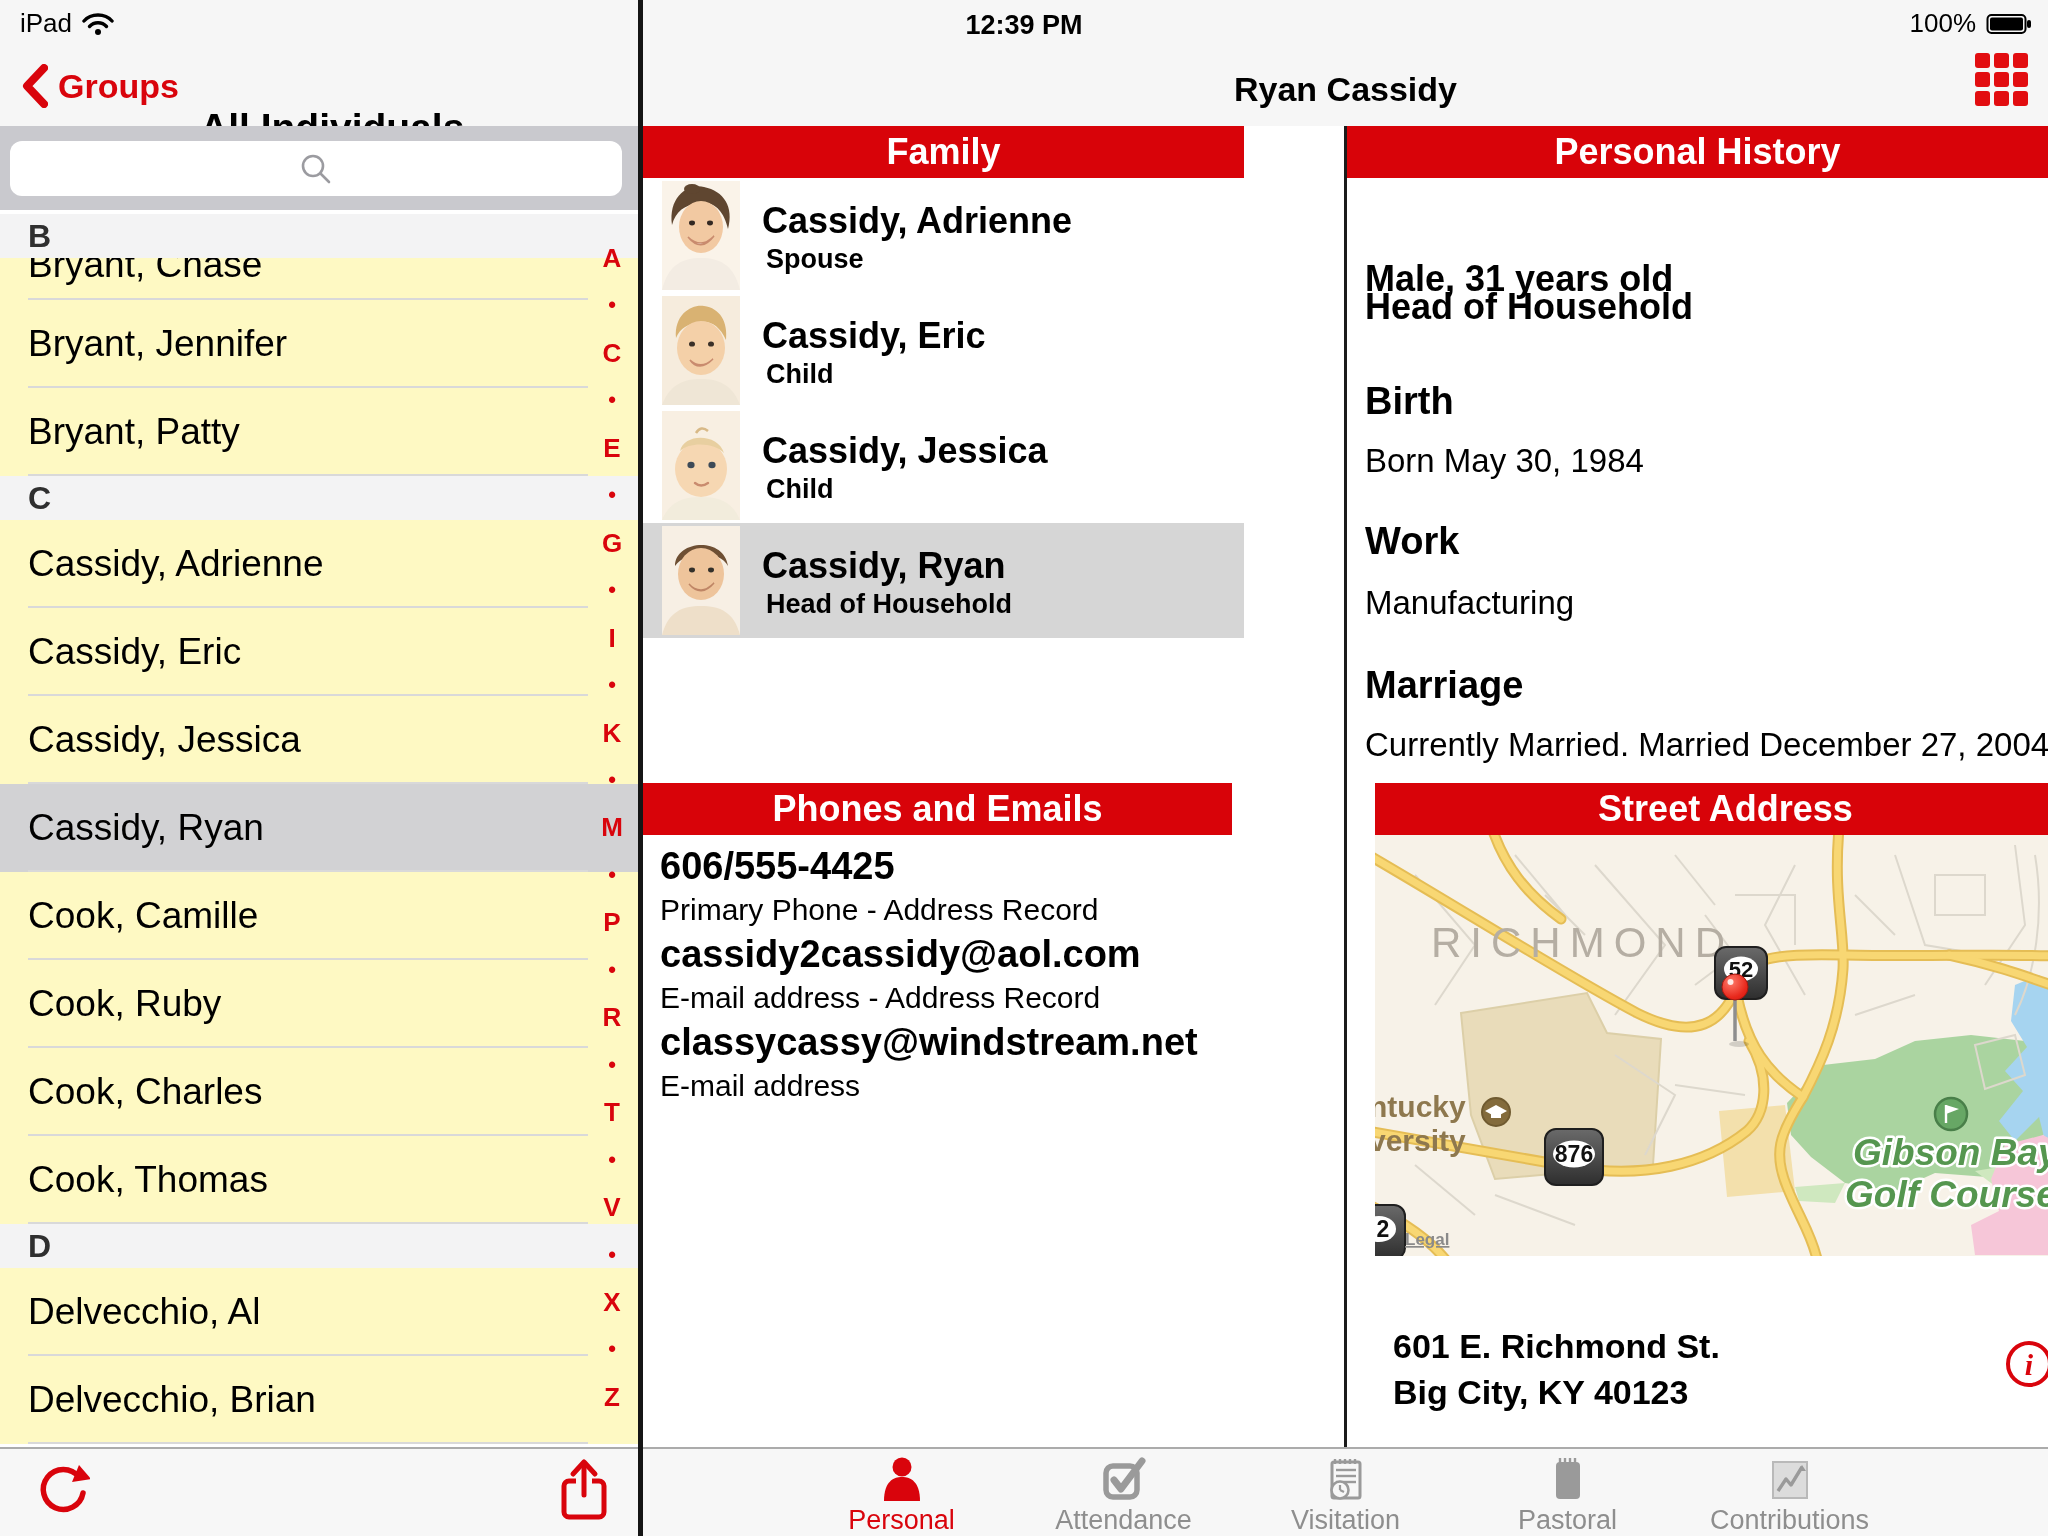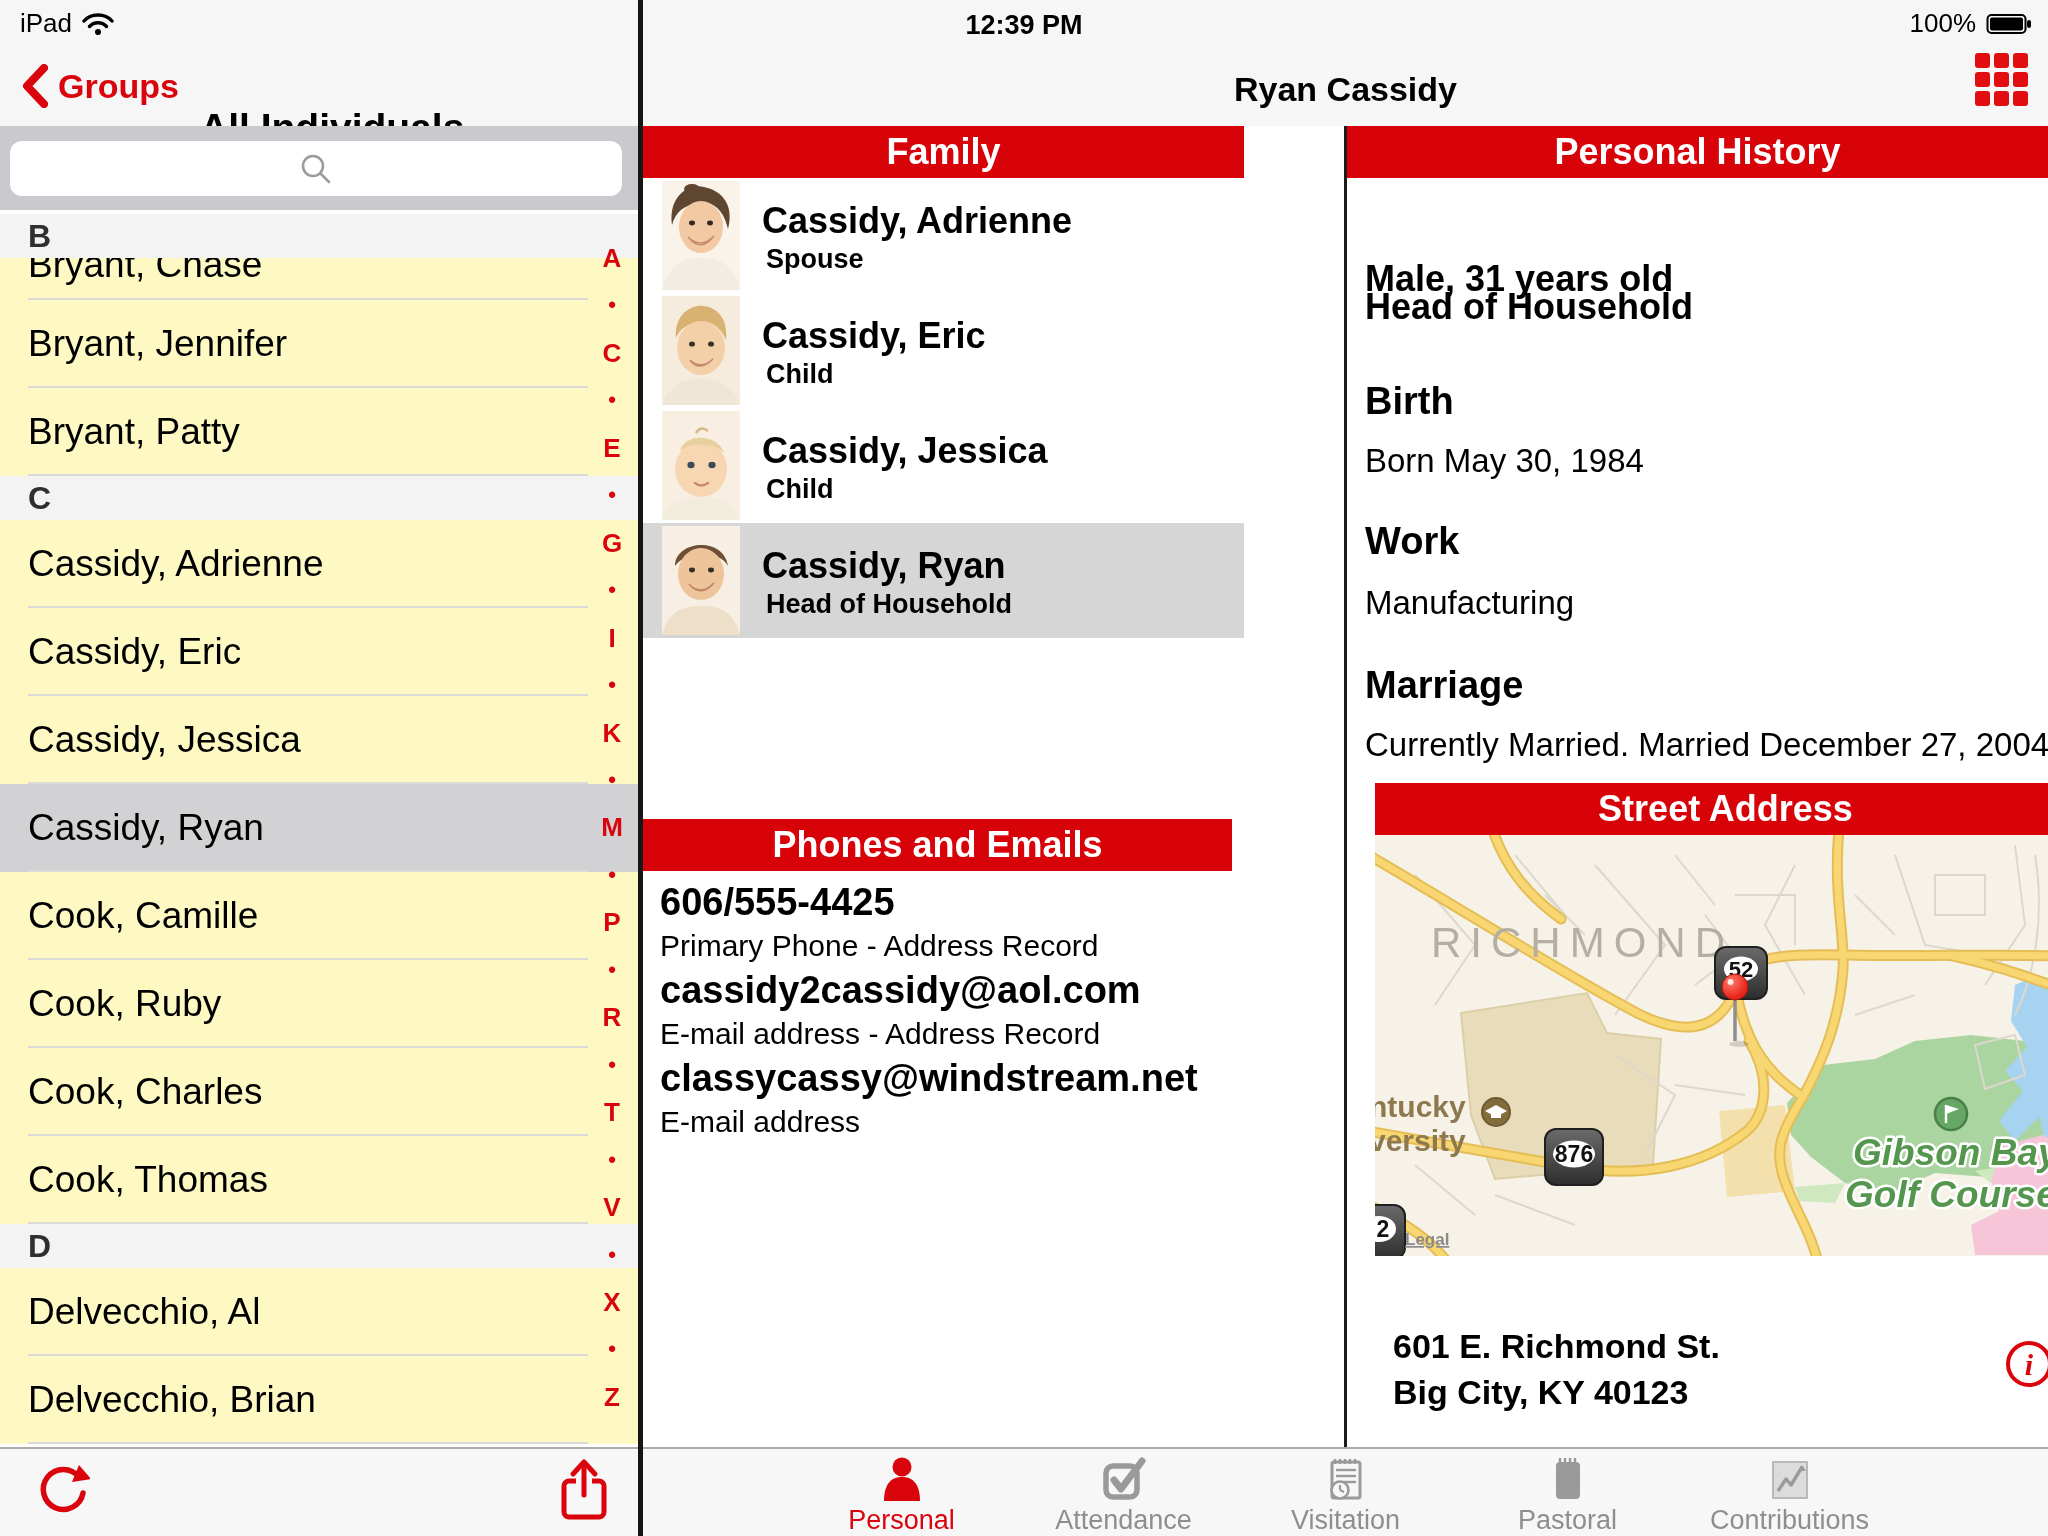--- a/index.html
+++ b/index.html
@@ -46,21 +46,21 @@
   .frow.sel{background:#d6d6d6;}
   .frow .photo{position:absolute;left:19px;top:3px;}
   .fname{position:absolute;left:119px;top:22px;font-size:36px;font-weight:700;}
   .frole{position:absolute;left:123px;top:66px;font-size:27px;font-weight:600;text-align:right;}
 
   .personal-panel{position:absolute;left:1347px;top:126px;width:701px;height:657px;background:#fff;}
   .psum{position:absolute;left:18px;font-size:36px;font-weight:600;}
   .plabel{position:absolute;left:18px;font-size:38px;font-weight:700;}
   .pvalue{position:absolute;left:18px;font-size:33px;font-weight:400;white-space:nowrap;}
 
-  .phones-panel{position:absolute;left:643px;top:819px;width:589px;height:664px;background:#fff;}
+  .phones-panel{position:absolute;left:643px;top:783px;width:589px;height:664px;background:#fff;}
   .phv{position:absolute;left:17px;font-size:38px;font-weight:600;}
   .phl{position:absolute;left:17px;font-size:30px;font-weight:400;}
 
   .street-panel{position:absolute;left:1347px;top:783px;width:701px;height:664px;background:#fff;margin-left:28px;}
   .mapbox{position:absolute;left:0;top:52px;width:701px;height:421px;overflow:hidden;background:#f7f2e8;}
   .addr1{position:absolute;left:18px;top:544px;font-size:34px;font-weight:600;}
   .addr2{position:absolute;left:18px;top:590px;font-size:34px;font-weight:600;}
   .info-btn{position:absolute;right:22px;top:556px;width:50px;height:50px;cursor:pointer;}
 
   

